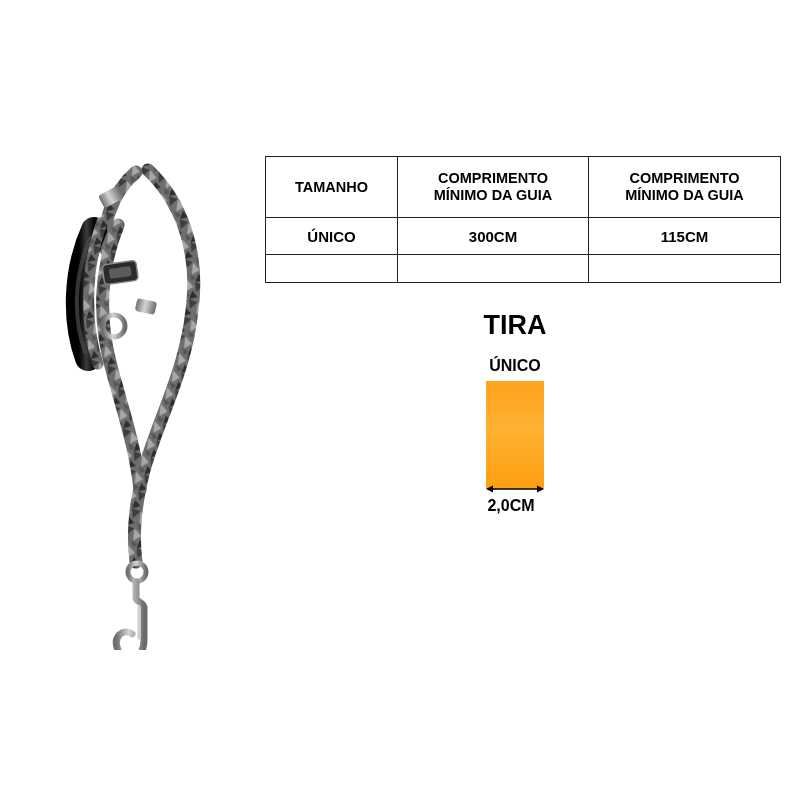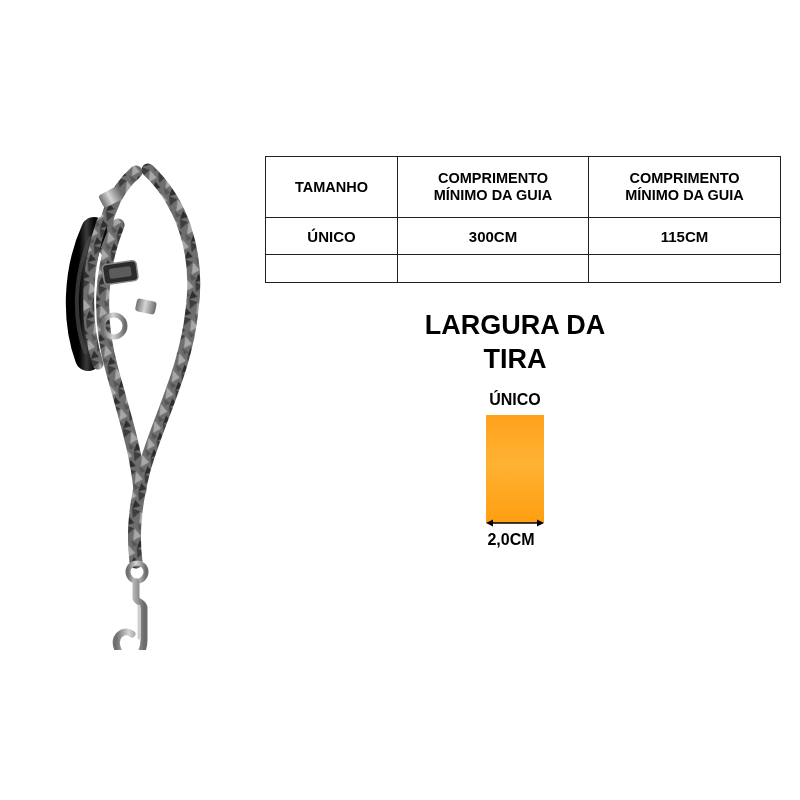--- a/index.html
+++ b/index.html
@@ -221,21 +221,20 @@
       </tr>
       <tr class="empty-row">
         <td></td>
         <td></td>
         <td></td>
       </tr>
     </tbody>
       </table>
 
     <div class="strip-title">
-      <span class="title-line">LARGURA DA</span>
       <span class="title-line">TIRA</span>
     </div>
 
     <div class="strip-wrap">
       <div class="strip-label">ÚNICO</div>
       <div class="strip-box"></div>
       <svg class="strip-arrow" viewBox="0 0 58 12">
         <line x1="4" y1="6" x2="54" y2="6" stroke="#000" stroke-width="1.4"></line>
         <path d="M0 6 L7 2.6 L7 9.4 Z" fill="#000"></path>
         <path d="M58 6 L51 2.6 L51 9.4 Z" fill="#000"></path>

